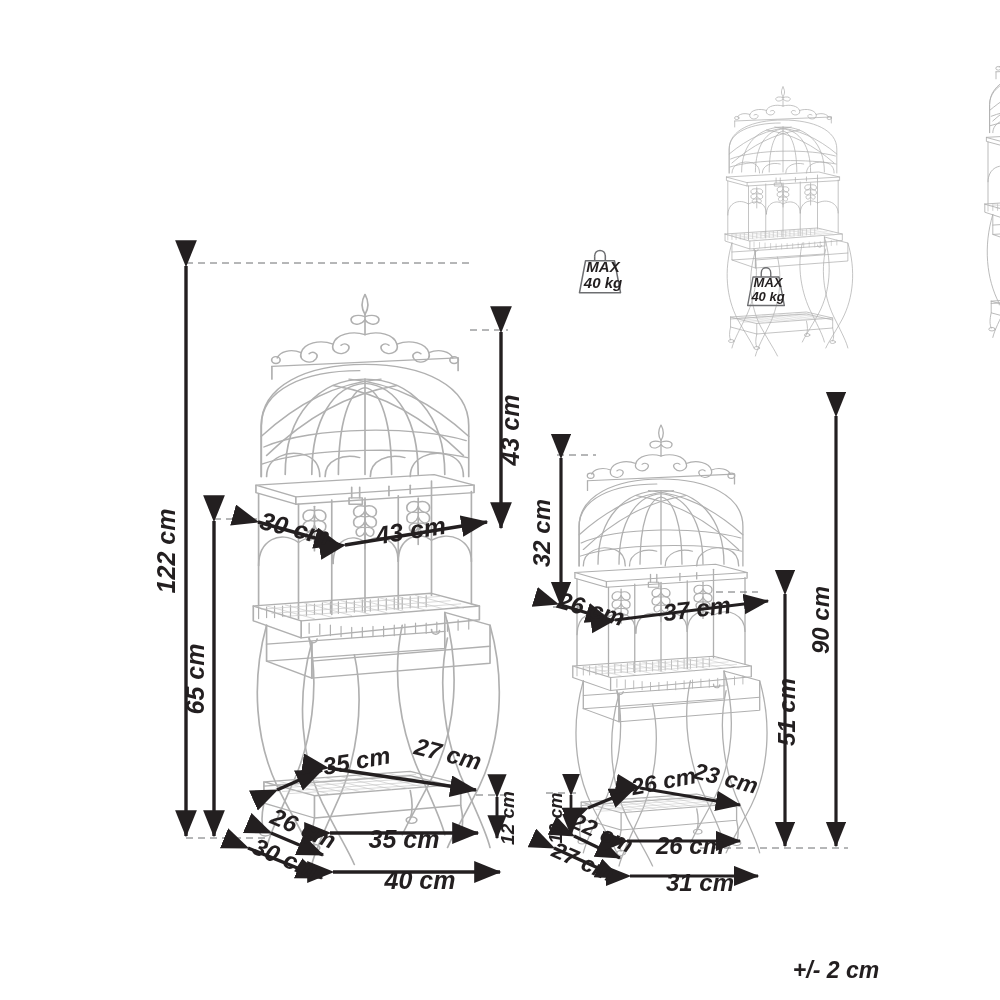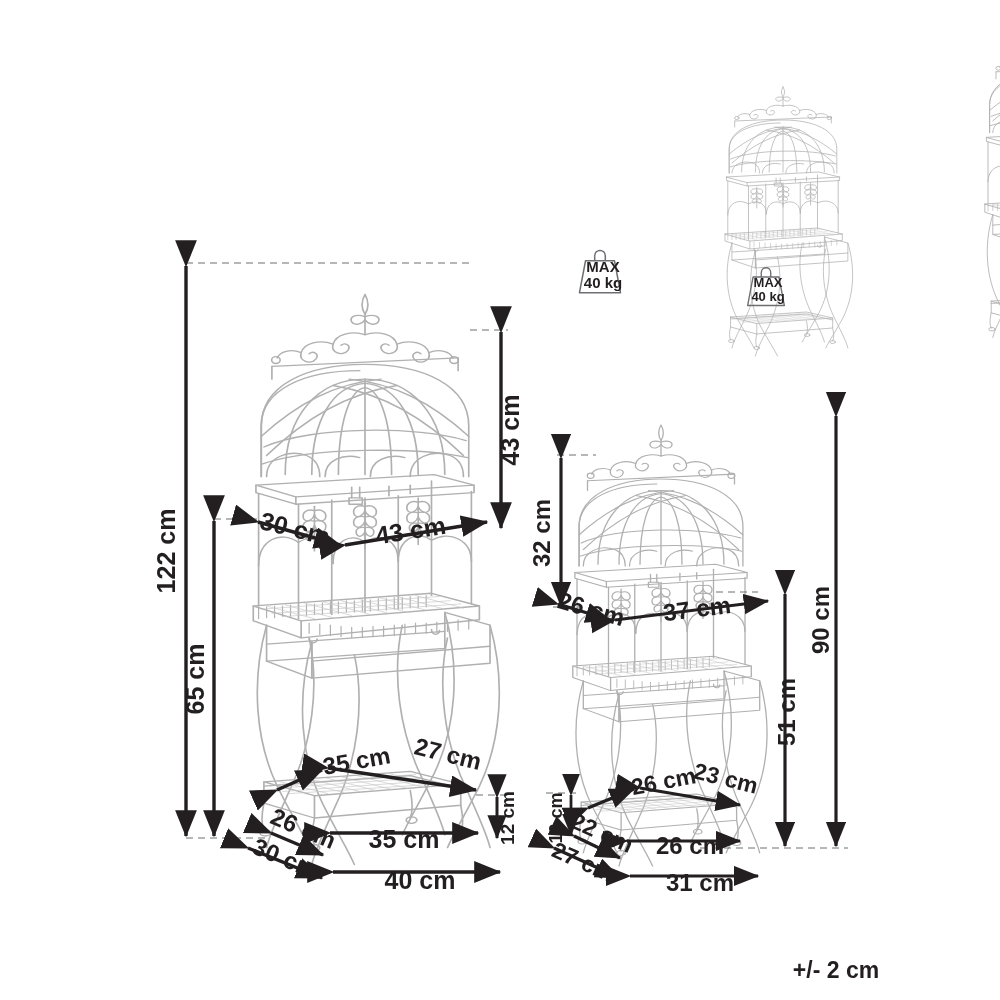--- a/index.html
+++ b/index.html
@@ -1,19 +1,19 @@
 <!DOCTYPE html>
 <html><head>
 <meta charset="utf-8">
 <title>Bird Cage Plant Stand Dimension Drawing</title>
 <style>
   html,body{margin:0;padding:0;background:#ffffff;}
   body{width:1000px;height:1000px;overflow:hidden;
        font-family:"Liberation Sans",sans-serif;color:#231f20;}
-  #stage{position:relative;width:1000px;height:1000px;background:#fff;}
+  #stage{position:relative;width:1000px;height:1000px;background:#fff;font-style:italic;}
   svg{display:block;}
   .dimtext{font-family:"Liberation Sans",sans-serif;font-weight:bold;fill:#231f20;}
 </style>
 </head>
 <body>
 
 <div id="stage">
 <svg width="1000" height="1000" viewBox="0 0 1000 1000">
   <defs>
     <marker id="ah" markerWidth="9" markerHeight="9" refX="7.6" refY="3.2" orient="auto" markerUnits="strokeWidth">

